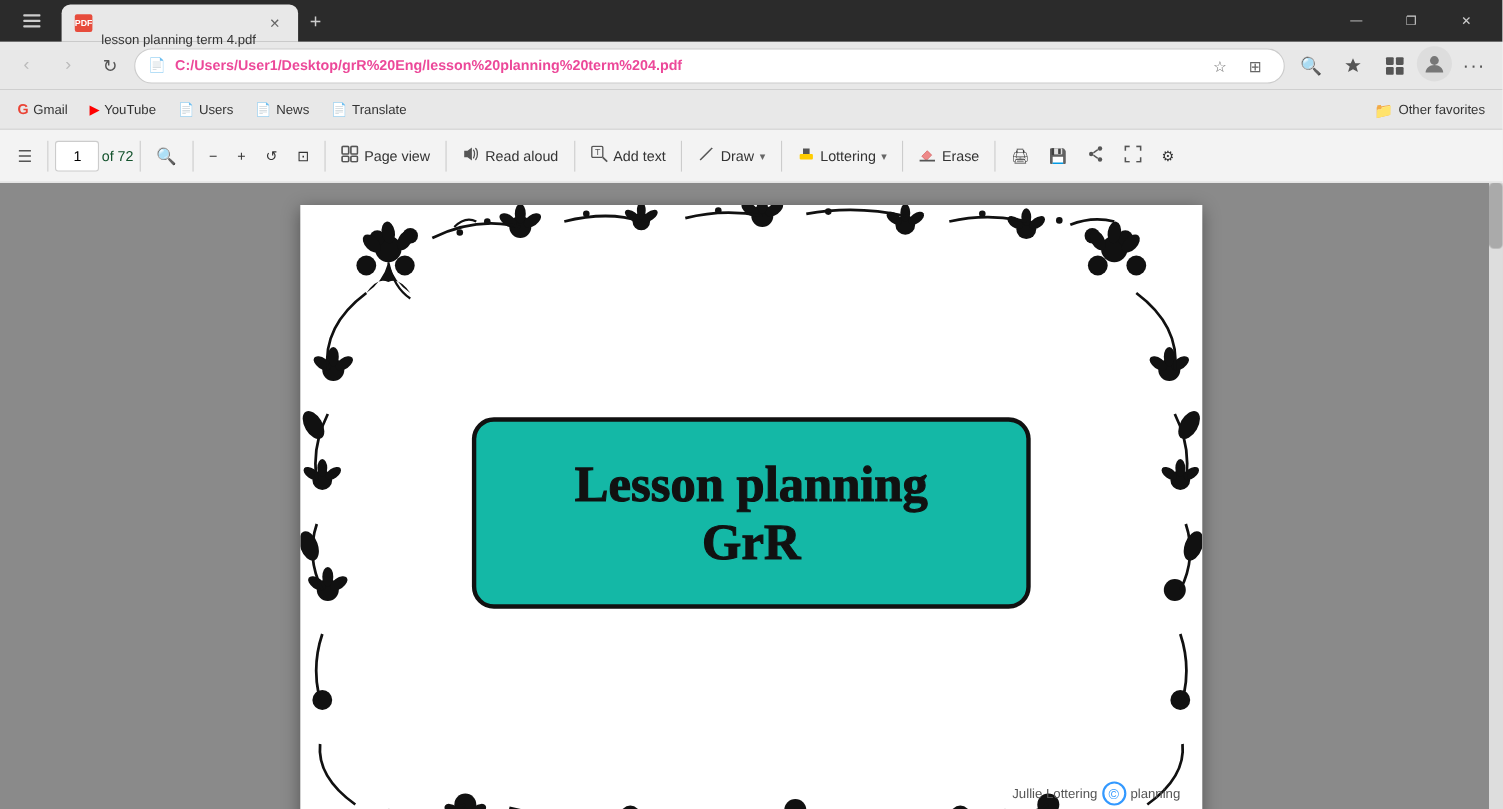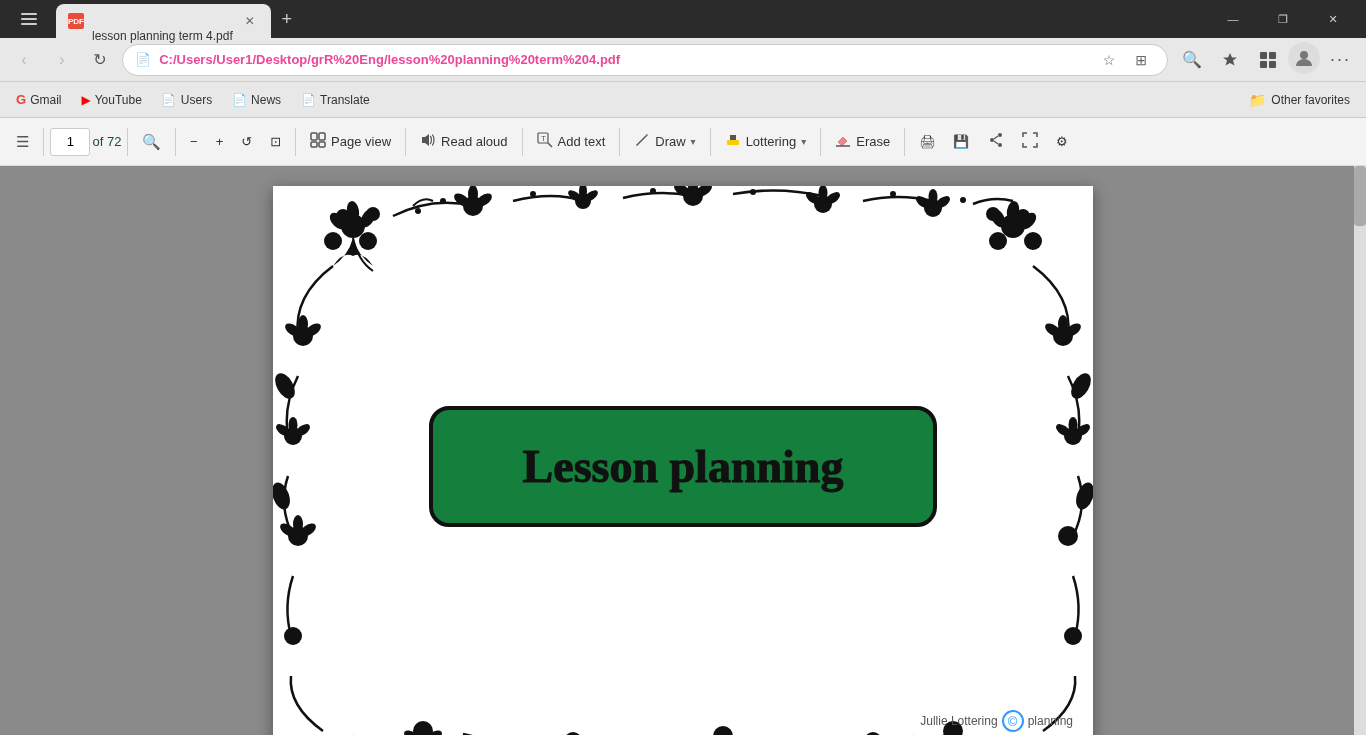--- a/index.html
+++ b/index.html
@@ -225,21 +225,21 @@
       pointer-events: none;
     }
 
     
     .pdf-center-box {
       border: 4px solid #111;
       border-radius: 20px;
       width: 62%;
       padding: 30px 20px;
       text-align: center;
-      background: #15803d;
+      background: #14b8a6;
       position: relative;
       z-index: 2;
     }
     .pdf-title-line1 {
       font-size: 46px;
       font-family: 'Comic Sans MS', 'Chalkboard SE', cursive;
       font-weight: bold;
       color: #111;
       -webkit-text-stroke: 1px #111;
     }
@@ -635,20 +635,21 @@
         <circle cx="260" cy="8" r="3"></circle>
         <circle cx="380" cy="5" r="3"></circle>
         <circle cx="480" cy="6" r="3"></circle>
         <circle cx="620" cy="8" r="3"></circle>
         <circle cx="690" cy="14" r="3"></circle>
       </g>
     </svg>
 
     <div class="pdf-center-box">
       <div class="pdf-title-line1">Lesson planning</div>
+      <div class="pdf-title-line2">GrR</div>
     </div>
 
     <div class="pdf-copyright">
       <span>Jullie Lottering</span>
       <div class="copyright-circle">
         <span>©</span>
       </div>
       <span>planning</span>
     </div>
   </div>

